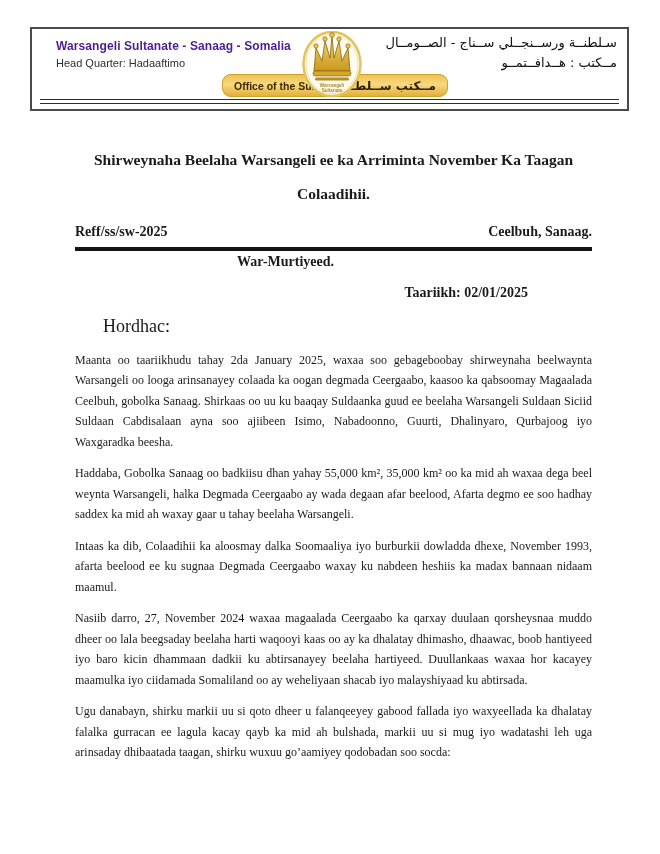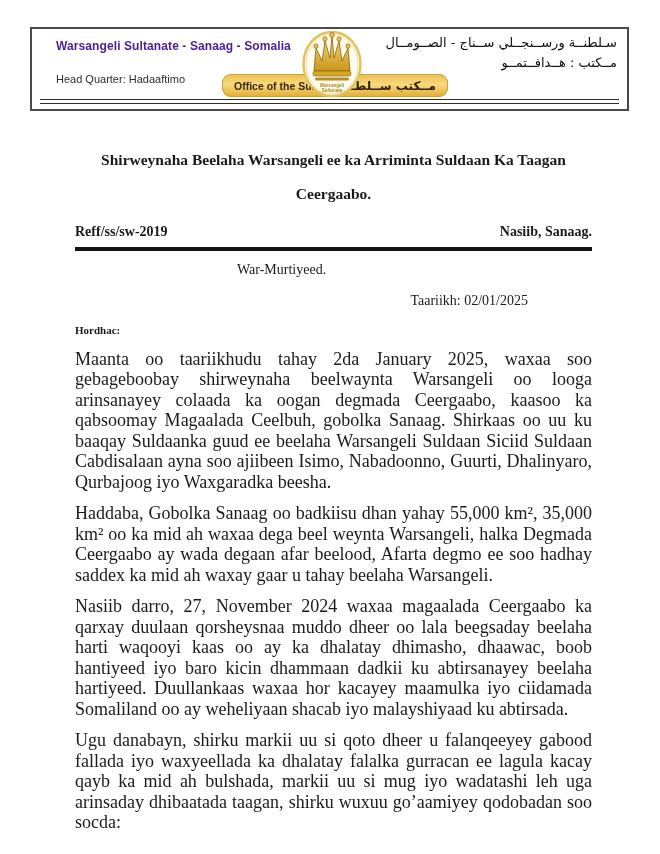--- a/index.html
+++ b/index.html
@@ -36,21 +36,21 @@
   .lh-org-en {
     font-size: 12px;
     font-weight: bold;
     color: #4c1d95;
     letter-spacing: 0.1px;
     text-align: right;
   }
   .lh-hq-en {
     font-size: 11px;
     color: #2e2e2e;
-    margin-top: 20px;
+    margin-top: 4px;
   }
   .lh-right {
     position: absolute;
     right: 10px;
     top: 4px;
     text-align: right;
     direction: rtl;
     font-family: "DejaVu Sans", sans-serif;
     font-size: 13px;
     line-height: 1.5;
@@ -125,40 +125,41 @@
     font-weight: bold;
     font-size: 14px;
     margin-top: 13px;
   }
   .thick-rule {
     margin-top: 7px;
     height: 3.5px;
     background: #141414;
   }
   .doc-type {
-    margin-top: 11px;
-    font-weight: normal;
+    margin-top: 3px;
+    font-weight: bold;
     font-size: 14px;
     padding-left: 162px;
   }
   .doc-date {
     margin-top: 15px;
-    font-weight: normal;
+    font-weight: bold;
     font-size: 14px;
     text-align: right;
     padding-right: 64px;
   }
   .section-heading {
     margin-top: 15px;
-    font-weight: bold;
-    font-size: 11px;
+    font-weight: normal;
+    font-size: 18px;
+    margin-left: 28px;
   }
   .doc-paragraph {
     margin: 13px 0 0 0;
-    font-size: 18px;
+    font-size: 12px;
     line-height: 20.5px;
     text-align: justify;
   }
   .doc-paragraph + .doc-paragraph {
     margin-top: 11px;
   }
 </style>
 </head>
 <body>
 
@@ -203,36 +204,37 @@
         <text x="30" y="60.5" font-size="4.6" font-weight="bold" fill="#b08a1d" text-anchor="middle" font-family="Liberation Sans, sans-serif">Sultanate</text>
       </svg>
     </div>
 
     <div class="double-rule"></div>
   </div>
 
   <div class="doc-body">
 
     <div class="doc-title">
-      <div class="title-line">Shirweynaha Beelaha Warsangeli ee ka Arriminta Suldaan Ka Taagan</div>
-      <div class="title-line">Ceergaabo.</div>
+      <div class="title-line">Shirweynaha Beelaha Warsangeli ee ka Arriminta November Ka Taagan</div>
+      <div class="title-line">Colaadihii.</div>
     </div>
 
     <div class="ref-row">
-      <span>Reff/ss/sw-2019</span>
-      <span>Nasiib, Sanaag.</span>
+      <span>Reff/ss/sw-2025</span>
+      <span>Ceelbuh, Sanaag.</span>
     </div>
 
     <div class="thick-rule"></div>
 
     <div class="doc-type">War-Murtiyeed.</div>
 
     <div class="doc-date">Taariikh: 02/01/2025</div>
 
     <div class="section-heading">Hordhac:</div>
 
     <p class="doc-paragraph">Maanta oo taariikhudu tahay 2da January 2025, waxaa soo gebageboobay shirweynaha beelwaynta Warsangeli oo looga arinsanayey colaada ka oogan degmada Ceergaabo, kaasoo ka qabsoomay Magaalada Ceelbuh, gobolka Sanaag. Shirkaas oo uu ku baaqay Suldaanka guud ee beelaha Warsangeli Suldaan Siciid Suldaan Cabdisalaan ayna soo ajiibeen Isimo, Nabadoonno, Guurti, Dhalinyaro, Qurbajoog iyo Waxgaradka beesha.</p>
     <p class="doc-paragraph">Haddaba, Gobolka Sanaag oo badkiisu dhan yahay 55,000 km², 35,000 km² oo ka mid ah waxaa dega beel weynta Warsangeli, halka Degmada Ceergaabo ay wada degaan afar beelood, Afarta degmo ee soo hadhay saddex ka mid ah waxay gaar u tahay beelaha Warsangeli.</p>
+    <p class="doc-paragraph">Intaas ka dib, Colaadihii ka aloosmay dalka Soomaaliya iyo burburkii dowladda dhexe, November 1993, afarta beelood ee ku sugnaa Degmada Ceergaabo waxay ku nabdeen heshiis ka madax bannaan nidaam maamul.</p>
     <p class="doc-paragraph">Nasiib darro, 27, November 2024 waxaa magaalada Ceergaabo ka qarxay duulaan qorsheysnaa muddo dheer oo lala beegsaday beelaha harti waqooyi kaas oo ay ka dhalatay dhimasho, dhaawac, boob hantiyeed iyo baro kicin dhammaan dadkii ku abtirsanayey beelaha hartiyeed. Duullankaas waxaa hor kacayey maamulka iyo ciidamada Somaliland oo ay weheliyaan shacab iyo malayshiyaad ku abtirsada.</p>
     <p class="doc-paragraph">Ugu danabayn, shirku markii uu si qoto dheer u falanqeeyey gabood fallada iyo waxyeellada ka dhalatay falalka gurracan ee lagula kacay qayb ka mid ah bulshada, markii uu si mug iyo wadatashi leh uga arinsaday dhibaatada taagan, shirku wuxuu go’aamiyey qodobadan soo socda:</p>
 
   </div>
 </div>
 
 </body></html>

